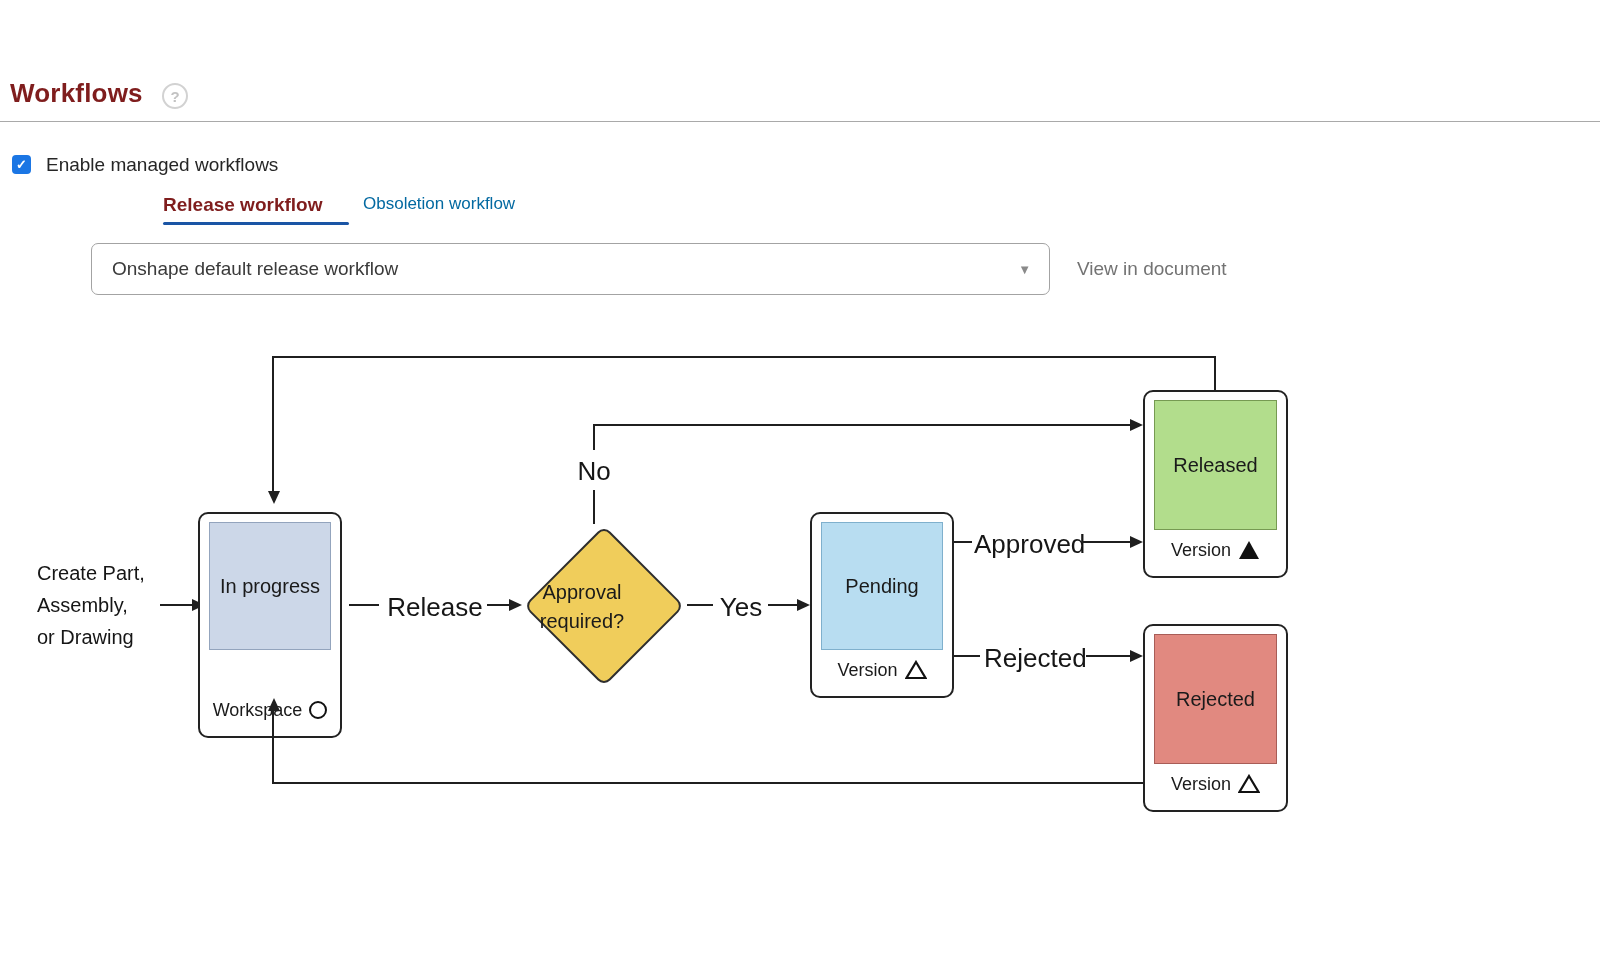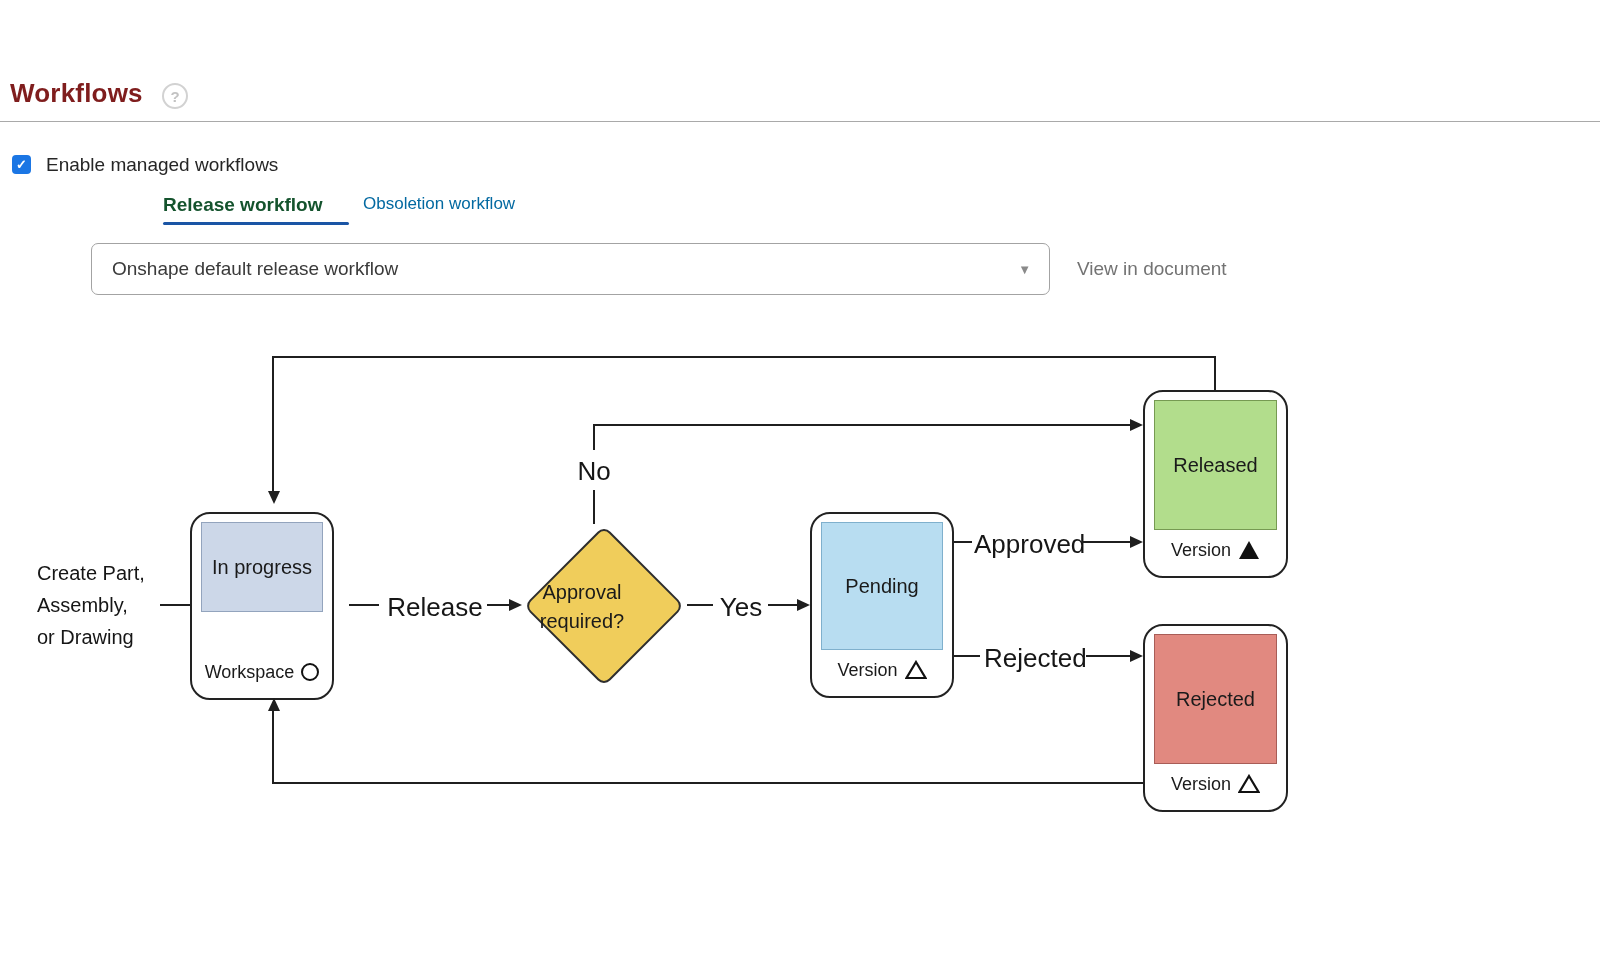--- a/index.html
+++ b/index.html
@@ -33,21 +33,21 @@
   
   .caption { position:absolute; left:362px; top:314px; width:700px; text-align:center; font-size:20px; color:#141414; }
   .hline { position:absolute; height:2px; background:#1f1f1f; }
   .vline { position:absolute; width:2px; background:#1f1f1f; }
   .ah { position:absolute; width:0; height:0; }
   .ah-right { border-top:6px solid transparent; border-bottom:6px solid transparent; border-left:13px solid #1f1f1f; }
   .ah-down  { border-left:6px solid transparent; border-right:6px solid transparent; border-top:13px solid #1f1f1f; }
   .ah-up    { border-left:6px solid transparent; border-right:6px solid transparent; border-bottom:13px solid #1f1f1f; }
   .edge-label { position:absolute; font-size:26px; color:#161616; text-align:center; }
 
-  .node { position:absolute; background:#fff; border:2px solid #222; border-radius:20px;
+  .node { position:absolute; background:#fff; border:2px solid #222; border-radius:10px;
     display:flex; flex-direction:column; padding:8px 9px 6px 9px; }
   .node-inner { flex:1; display:flex; align-items:center; justify-content:center; font-size:20px; color:#1a1a1a; }
   .node-footer { height:40px; display:flex; align-items:center; justify-content:center; gap:7px; font-size:18px; color:#1a1a1a; }
   .inner-inprogress { border:1px solid #93a4bd; }
   .inner-pending  { border:1px solid #7fb0cd; }
   .inner-released { border:1px solid #769a52; }
   .inner-rejected { border:1px solid #a85d57; }
 
   .circle-marker { width:18px; height:18px; border:2.5px solid #111; border-radius:50%; background:#fff; }
 
@@ -63,21 +63,21 @@
 
 <div id="stage">
 
   <div class="page-title">Workflows</div>
   <div class="help-icon">?</div>
   <div class="divider"></div>
 
   <div class="checkbox" style="background-color: rgb(27, 118, 228);">✓</div>
   <div class="enable-label">Enable managed workflows</div>
 
-  <div class="tab-release" style="color: #14532d; text-align: right;">Release workflow</div>
+  <div class="tab-release" style="color: #7f1d1d; text-align: right;">Release workflow</div>
   <div class="tab-release-underline" style="background-color: rgb(26, 85, 165);"></div>
   <div class="tab-obsoletion">Obsoletion workflow</div>
 
   <div class="select-box">
     <span class="select-value">Onshape default release workflow</span>
     <span class="select-caret">▼</span>
   </div>
   <div class="view-link" style="color: #737373;">View in document</div>
 
 
@@ -87,21 +87,21 @@
   <div class="vline" style="left:1214px; top:356px; height:34px;"></div>
 
   <div class="start-text">
     <div>Create Part,</div>
     <div>Assembly,</div>
     <div>or Drawing</div>
   </div>
   <div class="hline" style="left:160px; top:604px; width:32px;"></div>
   <div class="ah ah-right" style="left:192px; top:599px;"></div>
 
-  <div class="node" style="left:190px; top:512px; width:144px; height:188px;gap:40px;">
+  <div class="node" style="left:198px; top:512px; width:144px; height:226px;gap:40px;">
     <div class="node-inner inner-inprogress" style="background-color: rgb(204, 215, 232);">In progress</div>
     <div class="node-footer">
       <span>Workspace</span>
       <span class="circle-marker"></span>
     </div>
   </div>
 
   <div class="hline" style="left:349px; top:604px; width:30px;"></div>
   <div class="edge-label" style="left:383px; top:592px; width:104px;">Release</div>
   <div class="hline" style="left:487px; top:604px; width:22px;"></div>

